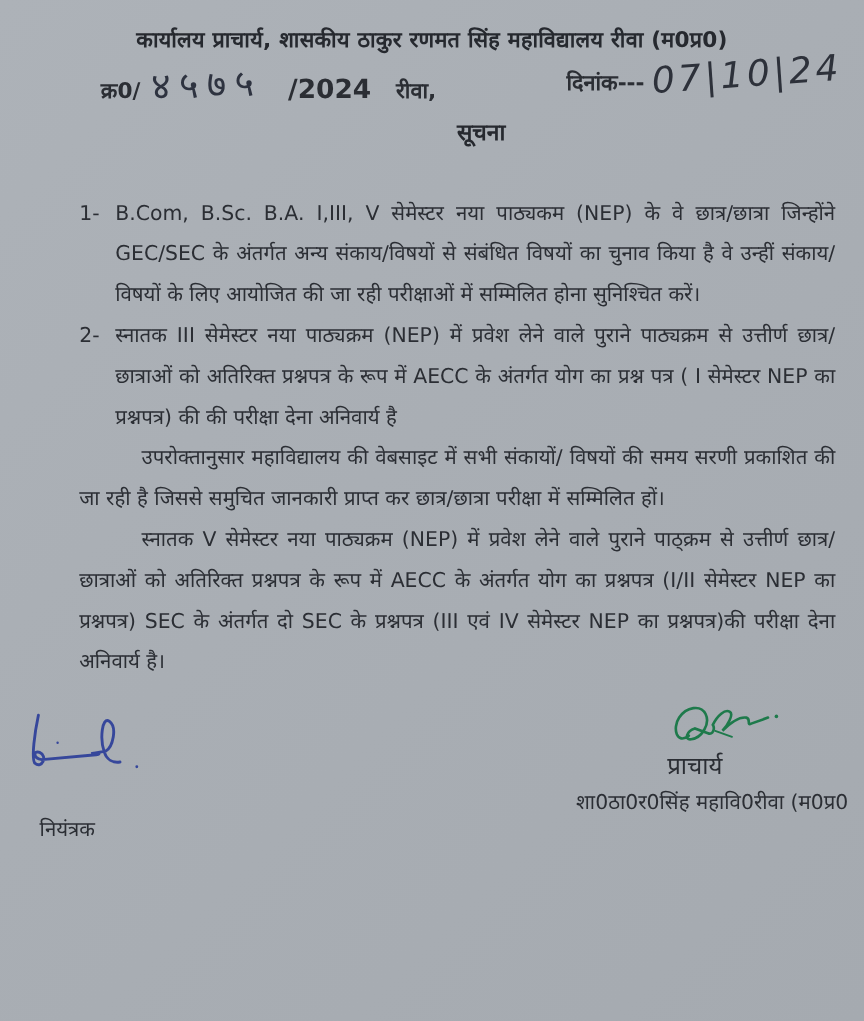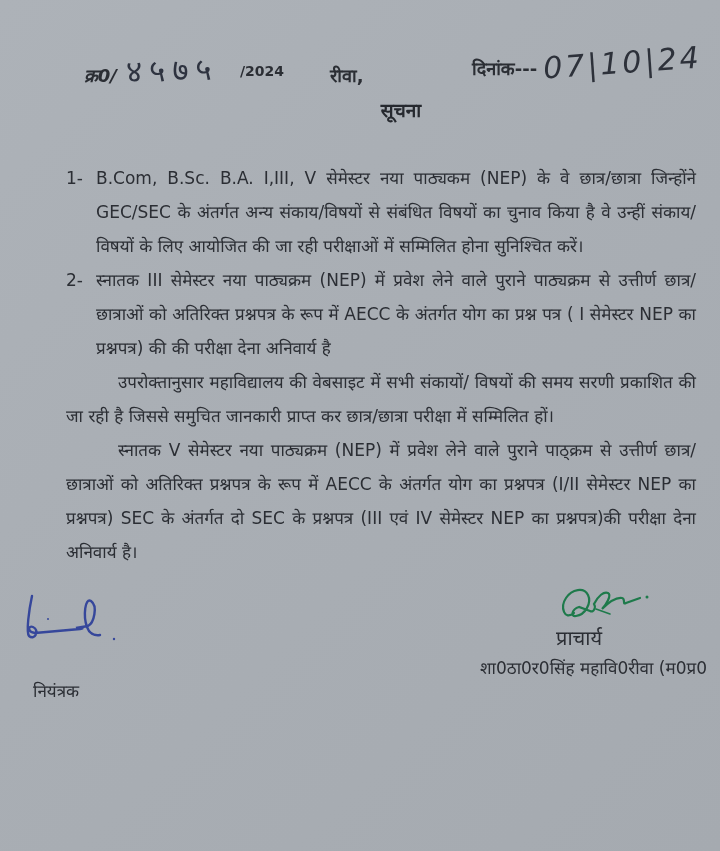--- a/index.html
+++ b/index.html
@@ -13,27 +13,27 @@
     margin:0 auto;
     background:linear-gradient(135deg,#adb2b8 0%,#a9aeb4 45%,#a5aab0 100%);
     color:#2b2e34;
     overflow:hidden;
   }
   .office-line{
     position:absolute;top:20px;left:0;width:100%;
     text-align:center;font-size:18px;font-weight:600;
     letter-spacing:.2px;color:#26292f;
   }
-  .ref-prefix{position:absolute;left:84px;top:63px;font-size:18px;font-weight:600;font-style:italic;}
+  .ref-prefix{position:absolute;left:84px;top:63px;font-size:18px;font-weight:600;}
   .ref-number{
     position:absolute;left:126px;top:48px;
     font-size:31px;letter-spacing:7px;color:#2e3340;
     transform:rotate(-2deg);font-weight:400;
   }
-  .ref-suffix{position:absolute;left:240px;top:63px;font-size:14px;font-weight:600;}
+  .ref-suffix{position:absolute;left:240px;top:63px;font-size:22px;font-weight:600;}
   .place{position:absolute;left:330px;top:63px;font-size:18px;font-weight:600;}
   .date-label{position:absolute;left:472px;top:56px;font-size:18px;font-weight:700;}
   .date-value{
     position:absolute;left:543px;top:45px;
     font-size:30px;letter-spacing:3px;color:#2d313a;
     transform:rotate(-4deg);font-style:italic;
   }
   .doc-title{
     position:absolute;top:97px;left:0;width:100%;
     text-align:center;font-size:19px;font-weight:700;color:#26292f;margin-left:41px;
@@ -60,20 +60,21 @@
   .org-line{
     position:absolute;left:480px;top:656px;
     font-size:17px;font-weight:500;color:#2b2e34;white-space:nowrap;
   }
 </style>
 </head>
 <body>
 
 <div class="paper">
 
+  <div class="office-line">कार्यालय प्राचार्य, शासकीय ठाकुर रणमत सिंह महाविद्यालय रीवा (म0प्र0)</div>
 
   <span class="ref-prefix">क्र0/</span>
   <span class="ref-number">४५७५</span>
   <span class="ref-suffix">/2024</span>
   <span class="place">रीवा,</span>
   <span class="date-label">दिनांक---</span>
   <span class="date-value">07|10|24</span>
 
   <div class="doc-title">सूचना</div>
 

